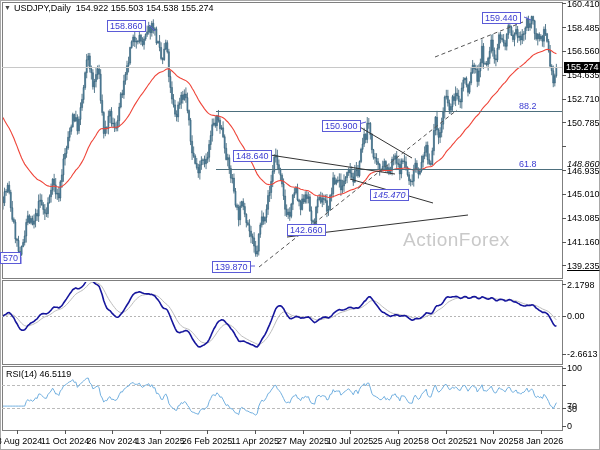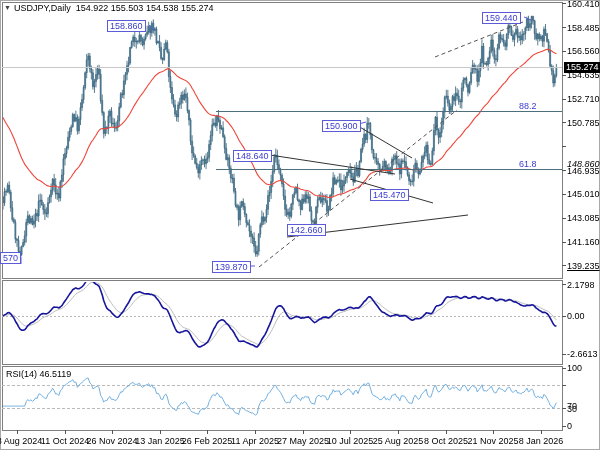--- a/index.html
+++ b/index.html
@@ -102,31 +102,32 @@
   <div class="overlay" style="left:2px;top:366px;width:560px;height:64px;"></div>
   <div class="overlay" style="left:562px;top:2px;width:38px;height:428px;"></div>
   <div class="overlay" style="left:2px;top:430px;width:560px;height:20px;"></div>
 
   <div class="title">
     <span class="caret">▼</span><span>USDJPY,Daily</span>&nbsp;&nbsp;<span>154.922 155.503 154.538 155.274</span>
   </div>
 
   <div class="panel-label" style="left:6px;top:369px;">RSI(14) 46.5119</div>
 
+  <div class="watermark" style="left:403px;top:229px;">ActionForex</div>
 
   <div class="pricetag" style="top:62px;">155.274</div>
 
   <div id="labels">
       <div class="fib" style="left: 519px; top: 101px;">88.2</div>
       <div class="fib" style="left: 519px; top: 158.983px;">61.8</div>
       <div class="swing" style="left: 107px; top: 20px;">158.860</div>
       <div class="swing" style="left: 482px; top: 12px;">159.440</div>
       <div class="swing" style="left: 322px; top: 120px;">150.900</div>
       <div class="swing" style="left: 233px; top: 150px;">148.640</div>
-      <div class="swing" style="left: 370px; top: 189px;">145.470</div>
+      <div class="swing" style="left: 370px; top: 189px; font-style: italic;">145.470</div>
       <div class="swing" style="left: 287px; top: 224px;">142.660</div>
       <div class="swing" style="left: 212px; top: 261px;">139.870</div>
       <div class="swing" style="left: 0px; top: 252px;">570</div>
       <div class="axlbl" style="left: 567px; top: -1.3px;">160.410</div>
       <div class="axlbl" style="left: 567px; top: 22.545px;">158.485</div>
       <div class="axlbl" style="left: 567px; top: 46.3899px;">156.560</div>
       <div class="axlbl" style="left: 567px; top: 70.2349px;">154.635</div>
       <div class="axlbl" style="left: 567px; top: 94.0799px;">152.710</div>
       <div class="axlbl" style="left: 567px; top: 117.925px;">150.785</div>
       <div class="axlbl" style="left: 567px; top: 159px; font-style: italic;">148.860</div>

